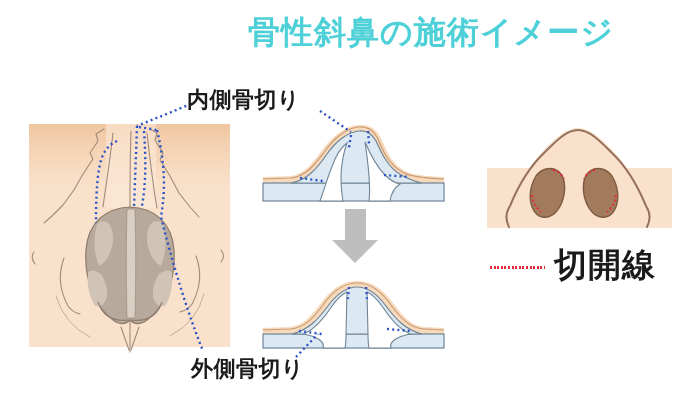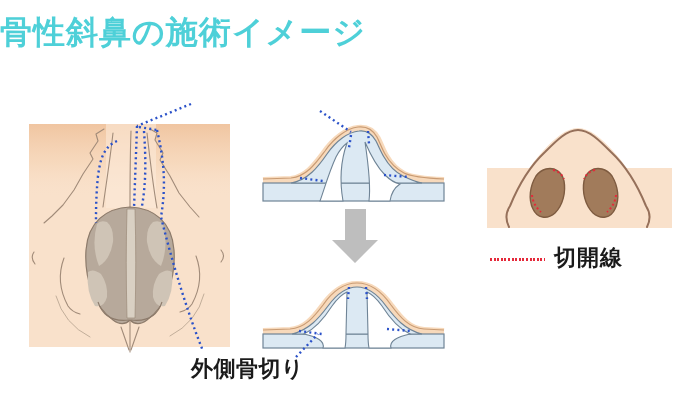--- a/index.html
+++ b/index.html
@@ -1,36 +1,36 @@
 <!DOCTYPE html>
 <html style="--title-accent: #4ED0D8; --label-text: #1A1A1A; --skin: #F9E1CB; --skin-shadow: #EFC29C; --skin-layer: #F7D9BB; --skin-layer-line: #C99B73; --bone-fill: #DCE9F3; --bone-outline: #6F8496; --osteotomy-dotted: #2B52C9; --incision-dotted: #E5293A; --arrow-gray: #BEBEBE; --nostril-brown: #A17B5B; --nose-outline-brown: #96705A; --cartilage-gray: #B7A99B;"><head>
 <meta charset="utf-8">
 <style>
   html,body{margin:0;padding:0;background:#fff;}
   .canvas{
     position:relative;width:680px;height:403px;background:#fff;overflow:hidden;
     font-family:"Liberation Sans",sans-serif;
   }
   .page-title{
-    position:absolute;left:0;top:14px;width:614px;margin:0;text-align:left;
+    position:absolute;left:0;top:14px;width:614px;margin:0;text-align:right;
     font-size:32px;line-height:1.15;font-weight:bold;letter-spacing:1px;
     color:var(--title-accent,#4ED0D8);
   }
   .anno{
     position:absolute;font-size:22px;font-weight:bold;white-space:nowrap;
     color:var(--label-text,#1A1A1A);letter-spacing:0.5px;
   }
   #medial-label{left:187px;top:85px;}
   #lateral-label{left:191px;top:354px;}
   .legend{position:absolute;left:490px;top:243px;display:flex;align-items:center;gap:9px;}
   .legend-swatch{
     width:55px;height:3px;margin-top:3px;
     background:repeating-linear-gradient(90deg,var(--incision-dotted,#E5293A) 0 2px,transparent 2px 3.6px);
   }
-  .legend-text{font-size:22px;font-weight:bold;color:var(--label-text,#1A1A1A);letter-spacing:1px;}
+  .legend-text{font-size:33px;font-weight:bold;color:var(--label-text,#1A1A1A);letter-spacing:1px;}
   svg{position:absolute;left:0;top:0;}
   .bone{fill:var(--bone-fill,#DCE9F3);stroke:var(--bone-outline,#6F8496);stroke-width:1.2;}
   .cavity{fill:#fff;stroke:var(--bone-outline,#6F8496);stroke-width:1.1;}
   .skinband{fill:none;stroke:var(--skin-layer,#F7D9BB);stroke-width:8;}
   .skinline{fill:none;stroke:var(--skin-layer-line,#C99B73);stroke-width:1.2;}
   .bluedot{fill:none;stroke:var(--osteotomy-dotted,#2B52C9);stroke-width:2.4;stroke-dasharray:2 3.2;}
   .reddot{fill:none;stroke:var(--incision-dotted,#E5293A);stroke-width:2;stroke-dasharray:2 2.6;}
   .contour{fill:none;stroke:#A18B79;stroke-width:1.1;stroke-linecap:round;stroke-linejoin:round;}
   .contour-light{fill:none;stroke:#C2AE9A;stroke-width:1;stroke-linecap:round;}
   .cart{fill:var(--cartilage-gray,#B7A99B);stroke:#8D7B6B;stroke-width:1.2;}
@@ -133,20 +133,21 @@
       <path class="bluedot" d="M 296 357 L 318 334"></path>
       <path class="bluedot" d="M 349 287 L 348 299"></path>
       <path class="bluedot" d="M 366 287 L 367 299"></path>
       <path class="bluedot" d="M 299 331 L 322 334"></path>
       <path class="bluedot" d="M 387 329 L 411 331"></path>
     </g>
   </svg>
 
   <h1 class="page-title">骨性斜鼻の施術イメージ</h1>
 
+  <div class="anno" id="medial-label">内側骨切り</div>
   <div class="anno" id="lateral-label">外側骨切り</div>
 
   <div class="legend">
     <span class="legend-swatch"></span>
     <span class="legend-text">切開線</span>
   </div>
 
 </div>
 
 </body></html>

